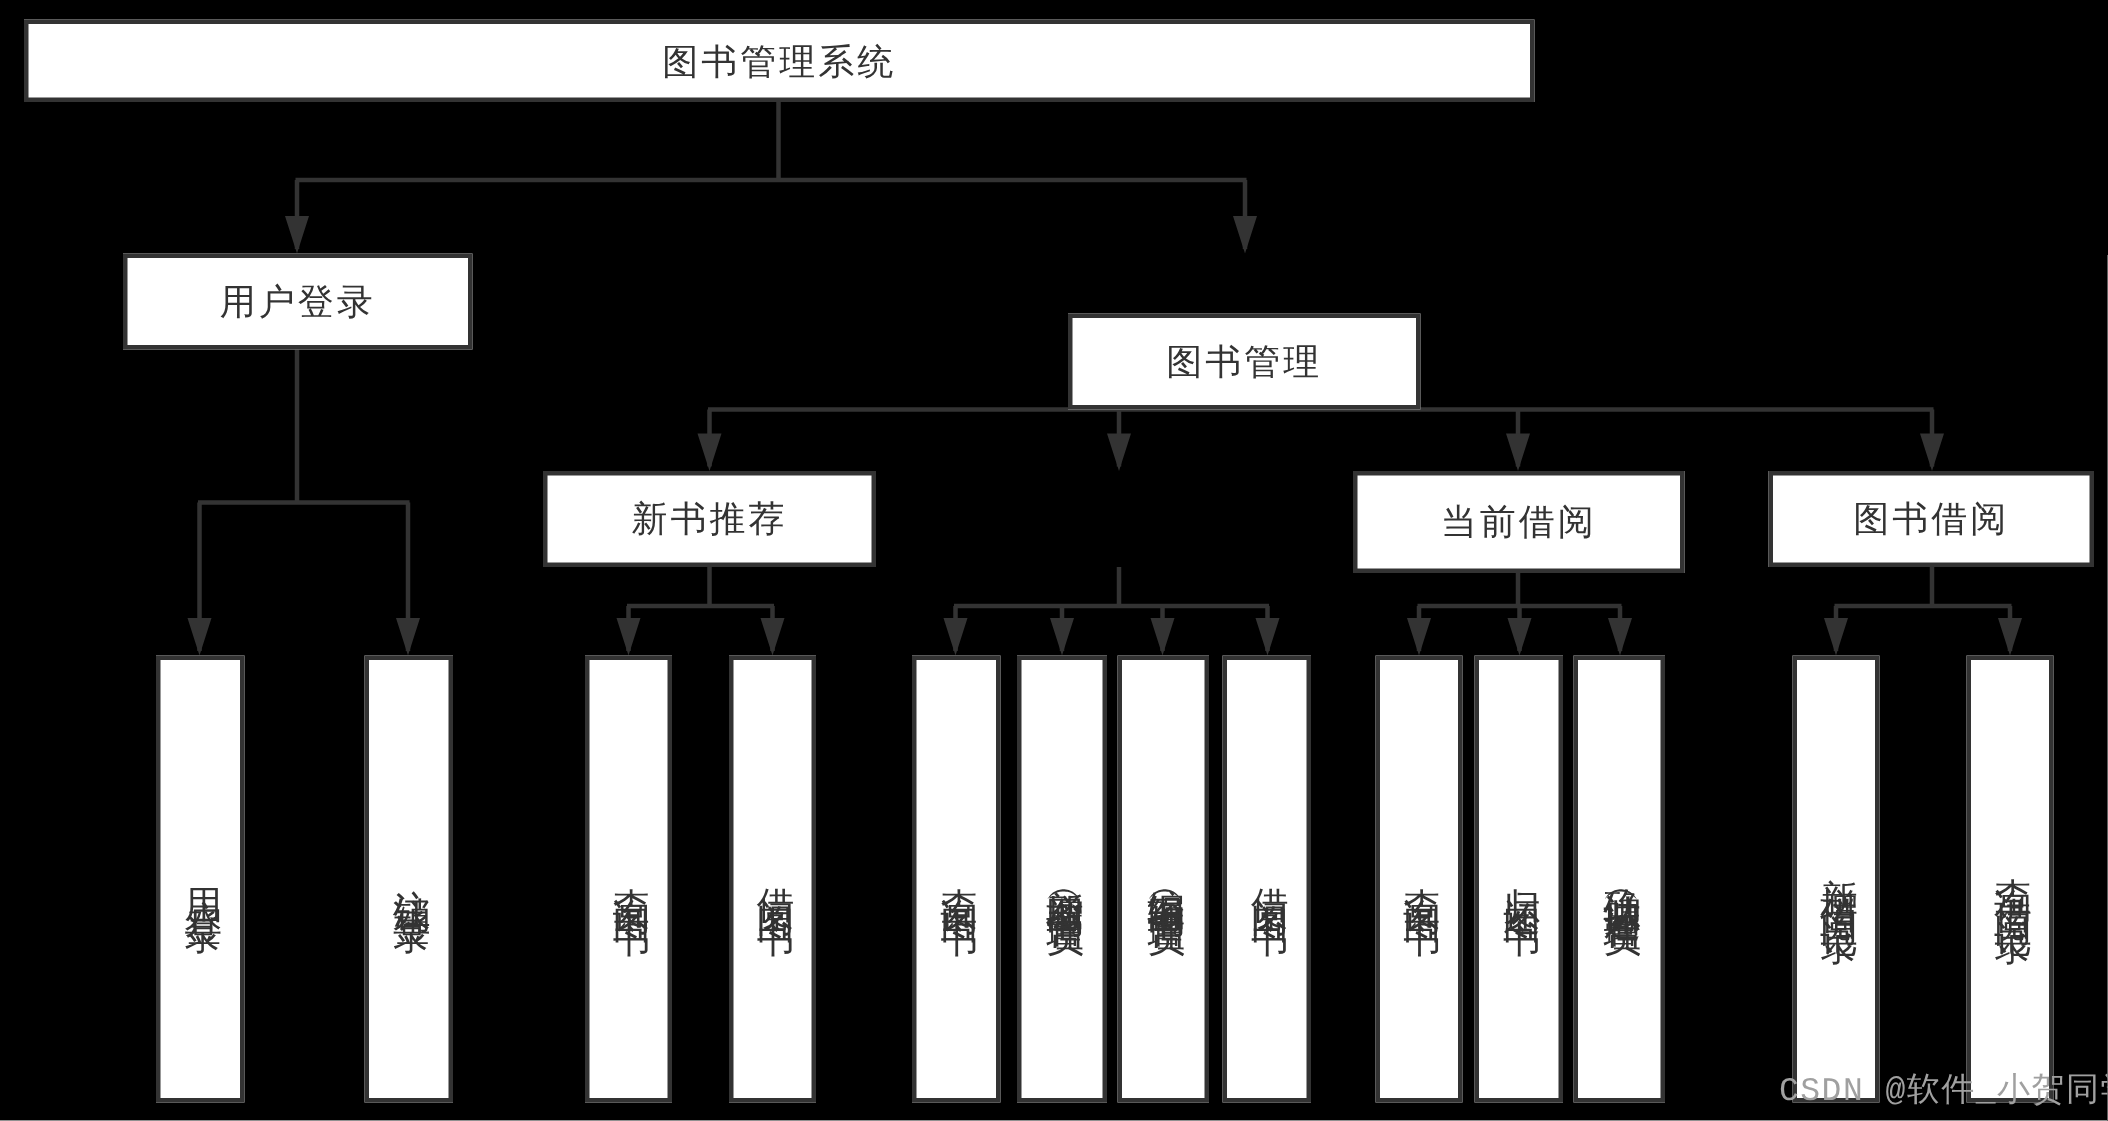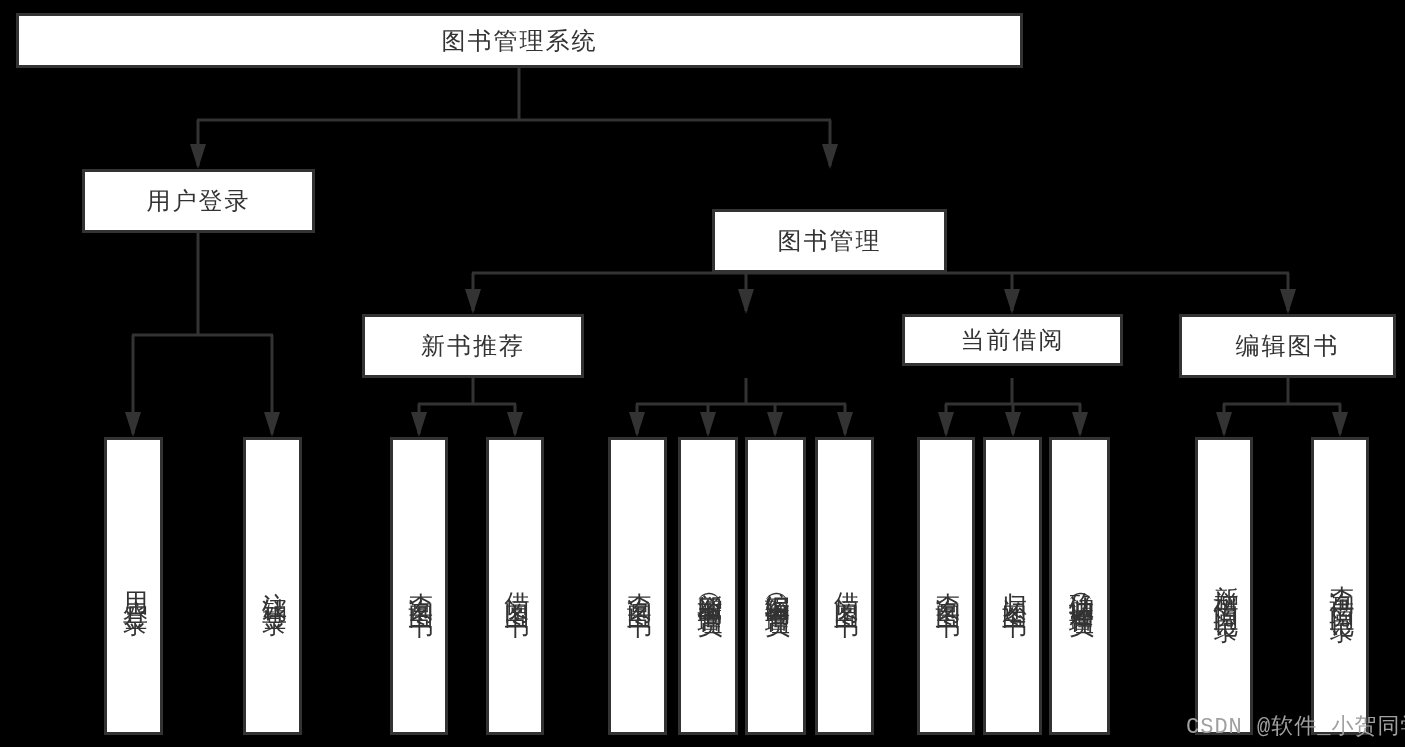--- a/index.html
+++ b/index.html
@@ -82,25 +82,25 @@
   <div class="box h" style="left:82px; top:169px; width:233px; height:64px;">
     <span>用户登录</span>
   </div>
   <div class="box h" style="left:712px; top:169px; width:235px; height:64px;margin-top:40px;">
     <span>图书管理</span>
   </div>
 
   <div class="box h" style="left:362px; top:314px; width:222px; height:64px;text-align:right;">
     <span>新书推荐</span>
   </div>
-  <div class="box h" style="left:902px; top:314px; width:221px; height:52px;">
+  <div class="box h" style="left:902px; top:314px; width:221px; height:68px;">
     <span>当前借阅</span>
   </div>
   <div class="box h" style="left:1179px; top:314px; width:217px; height:64px;">
-    <span>编辑图书</span>
+    <span>图书借阅</span>
   </div>
 
   <div class="box leaf" style="left:104px; top:437px; width:59px; height:298px;">
     <span>用户登录</span>
   </div>
   <div class="box leaf" style="left:243px; top:437px; width:59px; height:298px;">
     <span>注销登录</span>
   </div>
 
   <div class="box leaf" style="left:390px; top:437px; width:58px; height:298px;">

